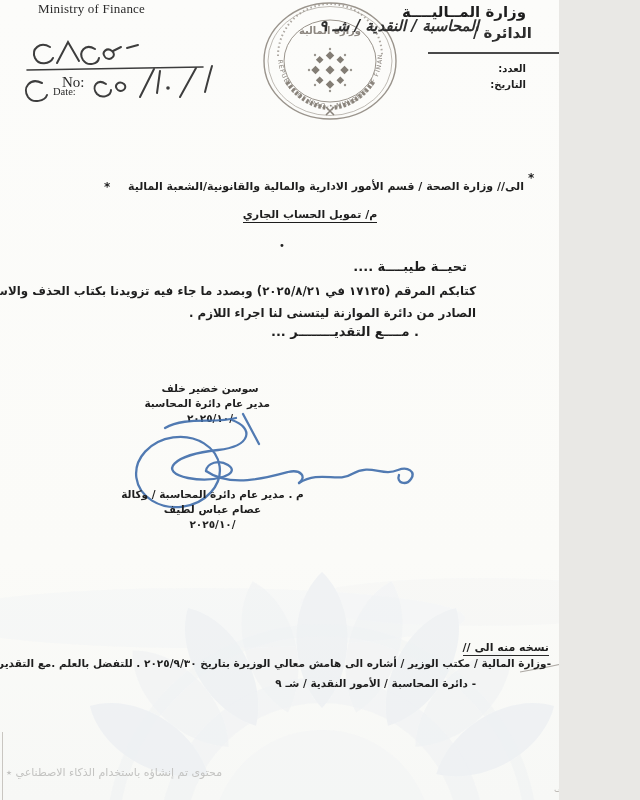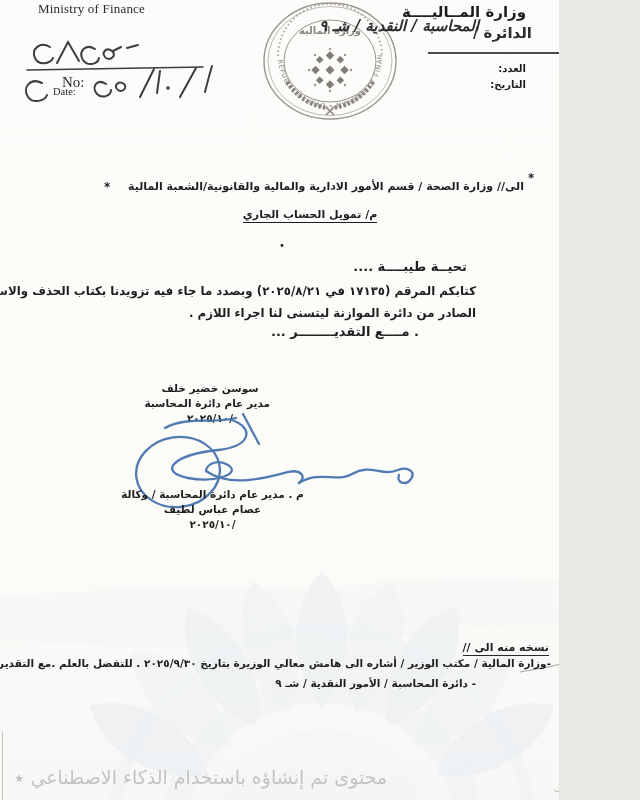--- a/index.html
+++ b/index.html
@@ -12,21 +12,21 @@
   .ar{direction:rtl;unicode-bidi:plaintext;white-space:nowrap;font-weight:bold;color:#1e1e1e;}
   .en-serif{font-family:"Liberation Serif","DejaVu Serif",serif;color:#2b2b2b;}
   .hdr-title{font-size:15px;letter-spacing:.3px;}
   .hdr-small{font-size:15px;color:#2e2e2e;}
   .body-line{font-size:11px;}
   .subject{border-bottom:1.6px solid #1d1d1d;padding-bottom:1px;}
   .copyhdr{border-bottom:1.2px solid #2a2a2a;padding-bottom:1px;}
   .sig{font-size:10.5px;line-height:15px;text-align:center;}
   .date-ltr{direction:ltr;unicode-bidi:bidi-override;}
   .foot{font-size:10.5px;}
-  .wm{color:#c3c3c1;font-size:19px;margin-left:8px;}
+  .wm{color:#c3c3c1;font-size:11px;}
   .corner{color:#b8b5b0;font-size:9px;}
   .star{font-size:12px;font-weight:bold;color:#222;}
   svg text{font-family:"DejaVu Sans",sans-serif;}
 </style>
 </head>
 <body>
 
 <div id="page">
 
   <svg class="abs" style="left:0;top:530px;" width="640" height="270" viewBox="0 530 640 270">

